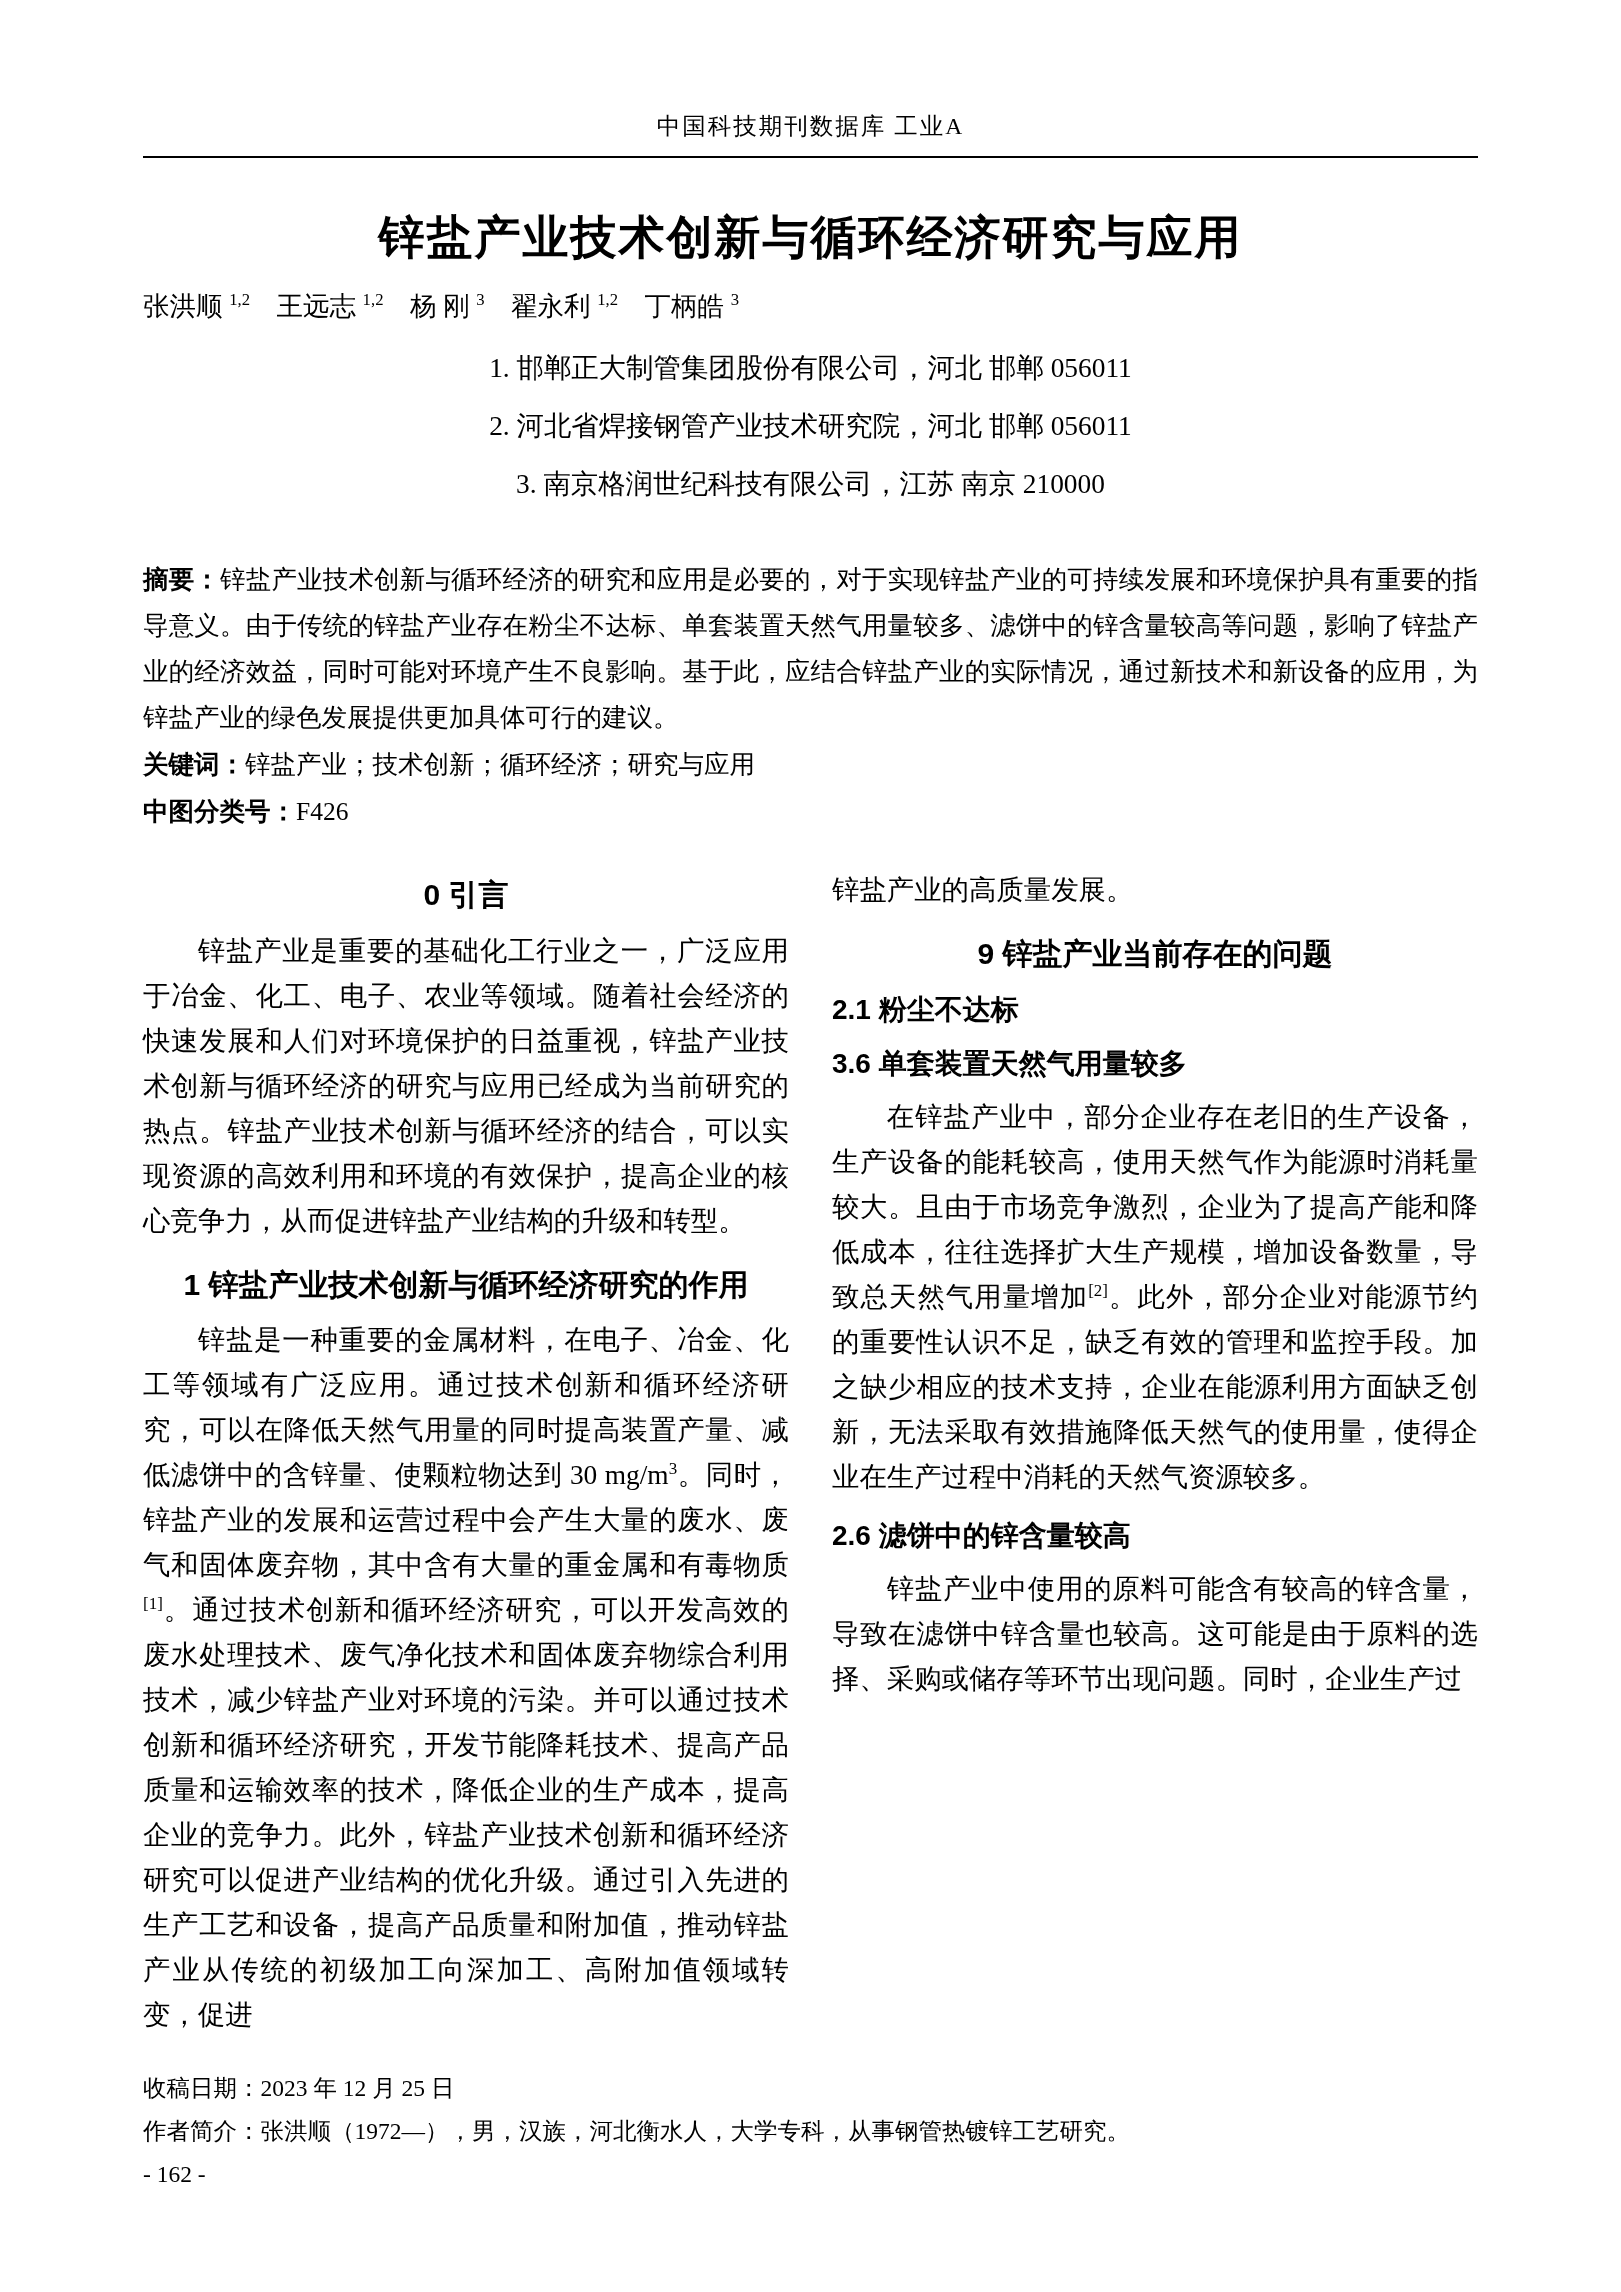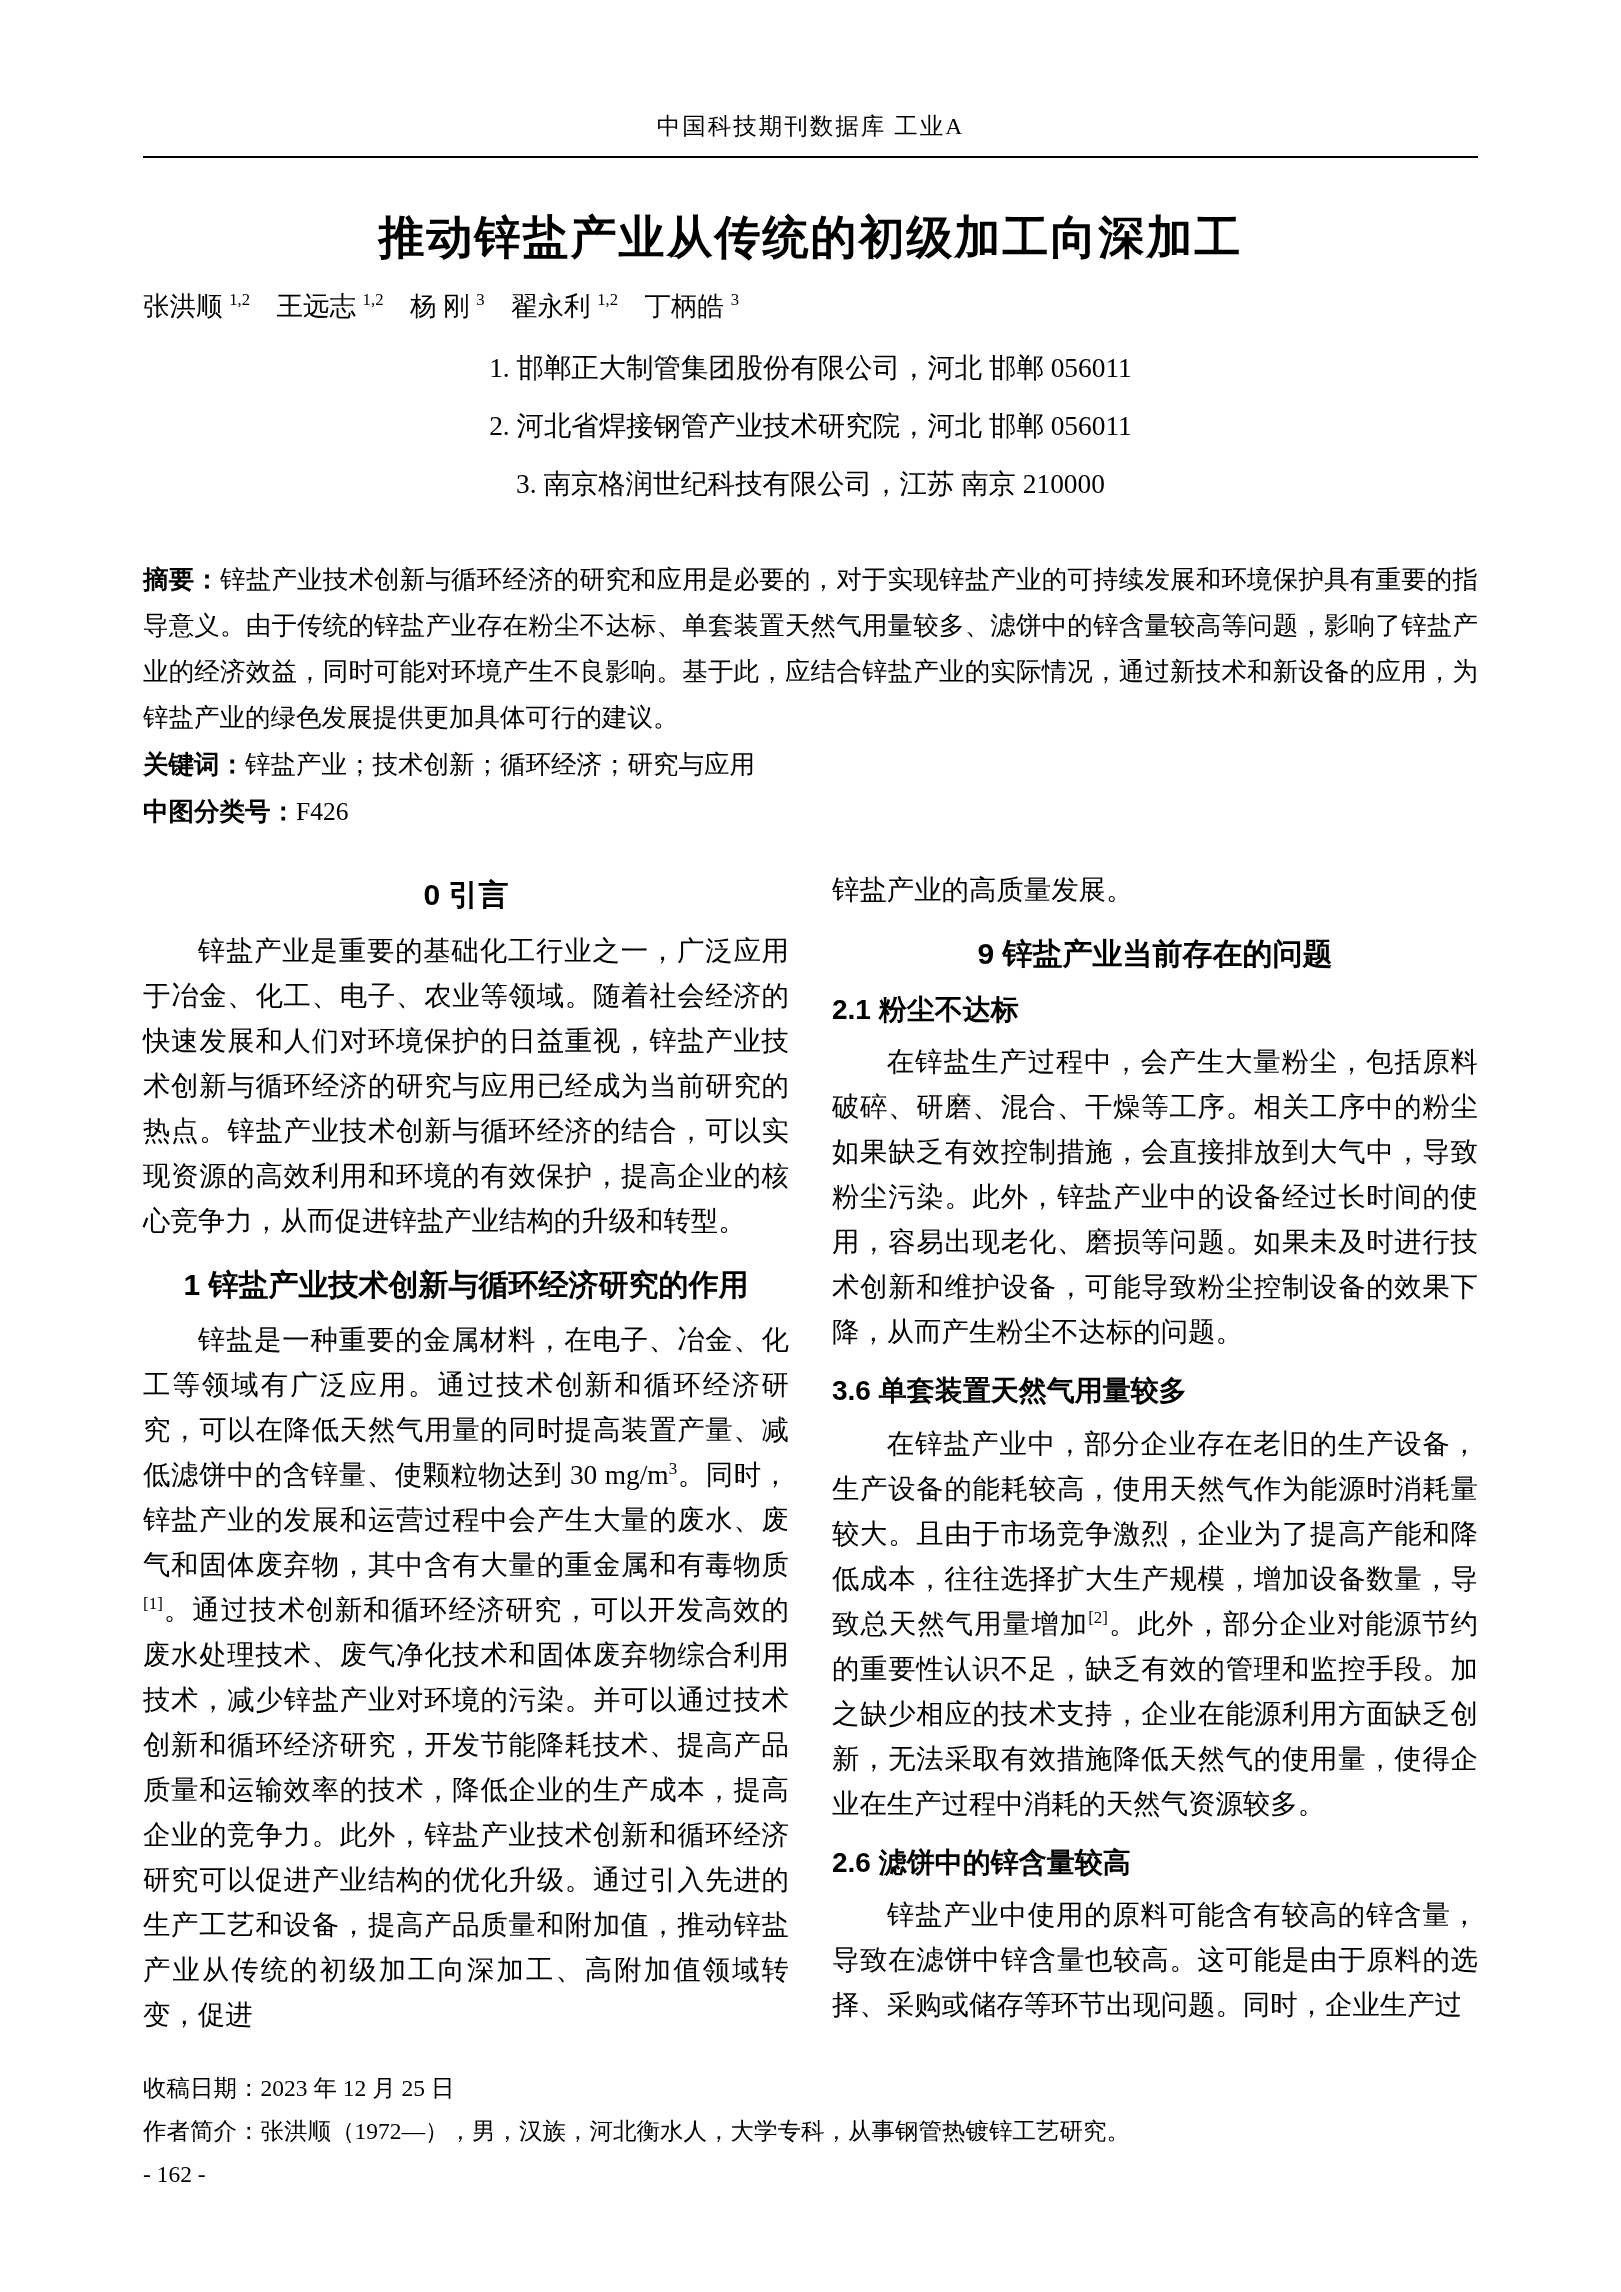--- a/index.html
+++ b/index.html
@@ -46,21 +46,21 @@
   .pagenum{margin-top:5.9px;font-size:23.5px;}
 </style>
 </head>
 <body>
 
 <div class="page">
 
   <div class="kicker">中国科技期刊数据库 工业A</div>
   <div class="rule"></div>
 
-  <div class="title">推动锌盐产业从传统的初级加工向深加工</div>
+  <div class="title">锌盐产业技术创新与循环经济研究与应用</div>
 
   <div class="authors">张洪顺 <sup>1,2</sup>　王远志 <sup>1,2</sup>　杨 刚 <sup>3</sup>　翟永利 <sup>1,2</sup>　丁柄皓 <sup>3</sup></div>
 
   <div class="affils">
     <div class="affil">1. 邯郸正大制管集团股份有限公司，河北 邯郸 056011</div>
     <div class="affil">2. 河北省焊接钢管产业技术研究院，河北 邯郸 056011</div>
     <div class="affil">3. 南京格润世纪科技有限公司，江苏 南京 210000</div>
   </div>
 
   <div class="meta">
@@ -74,21 +74,20 @@
       <div class="hs1">0 引言</div>
       <p>锌盐产业是重要的基础化工行业之一，广泛应用于冶金、化工、电子、农业等领域。随着社会经济的快速发展和人们对环境保护的日益重视，锌盐产业技术创新与循环经济的研究与应用已经成为当前研究的热点。锌盐产业技术创新与循环经济的结合，可以实现资源的高效利用和环境的有效保护，提高企业的核心竞争力，从而促进锌盐产业结构的升级和转型。</p>
       <div class="hs1">1 锌盐产业技术创新与循环经济研究的作用</div>
       <p>锌盐是一种重要的金属材料，在电子、冶金、化工等领域有广泛应用。通过技术创新和循环经济研究，可以在降低天然气用量的同时提高装置产量、减低滤饼中的含锌量、使颗粒物达到 30 mg/m<sup>3</sup>。同时，锌盐产业的发展和运营过程中会产生大量的废水、废气和固体废弃物，其中含有大量的重金属和有毒物质<sup>[1]</sup>。通过技术创新和循环经济研究，可以开发高效的废水处理技术、废气净化技术和固体废弃物综合利用技术，减少锌盐产业对环境的污染。并可以通过技术创新和循环经济研究，开发节能降耗技术、提高产品质量和运输效率的技术，降低企业的生产成本，提高企业的竞争力。此外，锌盐产业技术创新和循环经济研究可以促进产业结构的优化升级。通过引入先进的生产工艺和设备，提高产品质量和附加值，推动锌盐产业从传统的初级加工向深加工、高附加值领域转变，促进</p>
     </div>
 
     <div class="col">
       <p class="noindent">锌盐产业的高质量发展。</p>
       <div class="hs1">9 锌盐产业当前存在的问题</div>
       <div class="hs2">2.1 粉尘不达标</div>
-      <p>在锌盐生产过程中，会产生大量粉尘，包括原料破碎、研磨、混合、干燥等工序。相关工序中的粉尘如果缺乏有效控制措施，会直接排放到大气中，导致粉尘污染。此外，锌盐产业中的设备经过长时间的使用，容易出现老化、磨损等问题。如果未及时进行技术创新和维护设备，可能导致粉尘控制设备的效果下降，从而产生粉尘不达标的问题。</p>
       <div class="hs2">3.6 单套装置天然气用量较多</div>
       <p>在锌盐产业中，部分企业存在老旧的生产设备，生产设备的能耗较高，使用天然气作为能源时消耗量较大。且由于市场竞争激烈，企业为了提高产能和降低成本，往往选择扩大生产规模，增加设备数量，导致总天然气用量增加<sup>[2]</sup>。此外，部分企业对能源节约的重要性认识不足，缺乏有效的管理和监控手段。加之缺少相应的技术支持，企业在能源利用方面缺乏创新，无法采取有效措施降低天然气的使用量，使得企业在生产过程中消耗的天然气资源较多。</p>
       <div class="hs2">2.6 滤饼中的锌含量较高</div>
       <p>锌盐产业中使用的原料可能含有较高的锌含量，导致在滤饼中锌含量也较高。这可能是由于原料的选择、采购或储存等环节出现问题。同时，企业生产过</p>
     </div>
   </div>
 
   <div class="footer">
     <p>收稿日期：2023 年 12 月 25 日</p>
     <p>作者简介：张洪顺（1972—），男，汉族，河北衡水人，大学专科，从事钢管热镀锌工艺研究。</p>

